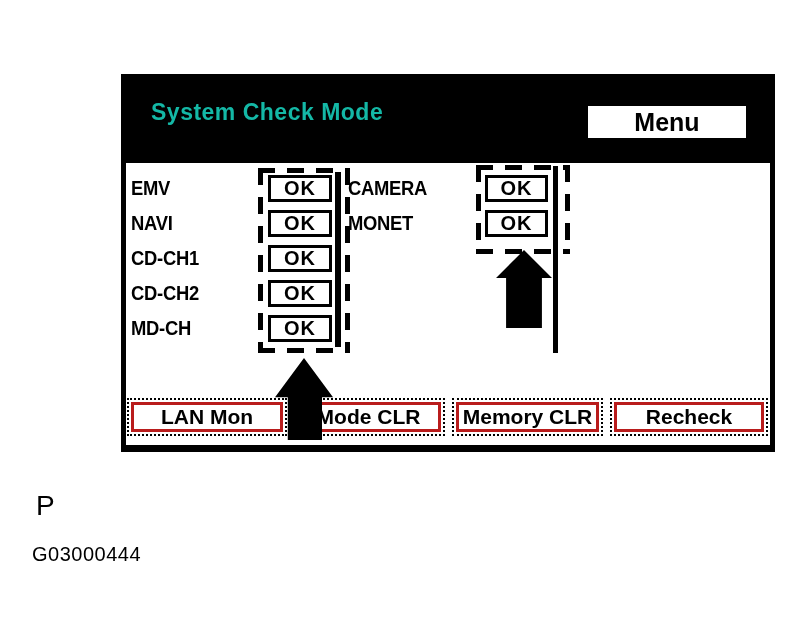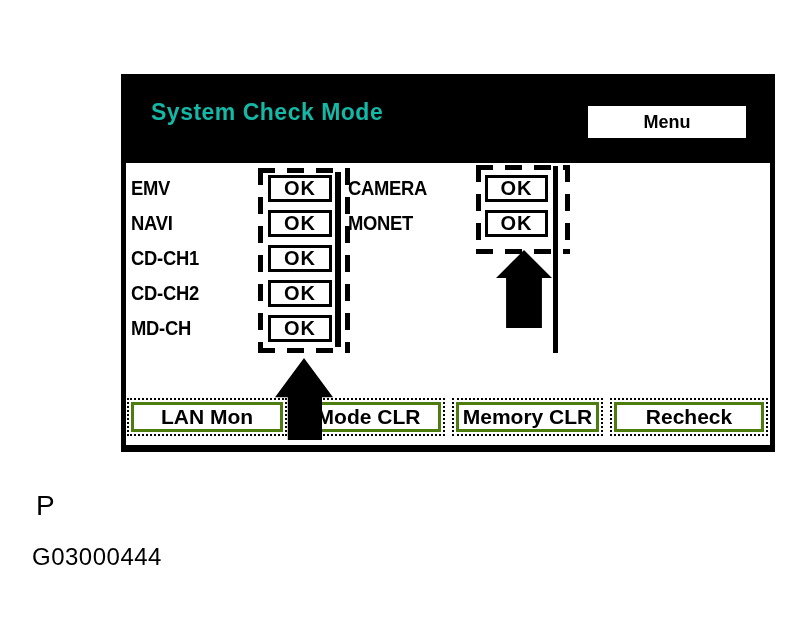--- a/index.html
+++ b/index.html
@@ -15,21 +15,21 @@
   }
   .screen-header {
     position:absolute; left:0; top:0; width:644px; height:84px; background:#000;
   }
   .screen-title {
     position:absolute; left:25px; top:20px; color:#14b8a6;
     font-size:23px; font-weight:bold; letter-spacing:0.5px; white-space:nowrap;
   }
   .menu-btn {
     position:absolute; left:462px; top:27px; width:158px; height:32px;
-    background:#fff; color:#000; font-size:18px; font-weight:bold;
+    background:#fff; color:#000; font-size:25px; font-weight:bold;
     text-align:center; line-height:32px; cursor:pointer;
   }
   
   .sys-label {
     position:absolute; height:27px; line-height:27px;
     font-size:20px; font-weight:bold; white-space:nowrap;
     transform:scaleX(0.92); transform-origin:left center; letter-spacing:-0.3px;
   }
   .ok-box {
     position:absolute; width:64px; height:27px; border:3px solid #000; background:#fff;
@@ -55,26 +55,26 @@
   .up-arrow.left {
     clip-path:polygon(50% 0,100% 48%,81% 48%,81% 100%,22% 100%,22% 48%,0 48%);
     z-index:6;
   }
   
   .bottom-btn {
     position:absolute; top:319px; height:38px; background:#fff;
     border:2px dotted #000; padding:2px; cursor:pointer;
   }
   .bottom-btn .inner {
-    width:100%; height:100%; border:3px solid #4d7c0f; background:#fff;
+    width:100%; height:100%; border:3px solid #b91c1c; background:#fff;
     text-align:center; font-size:21px; font-weight:bold; line-height:24px; white-space:nowrap;
   }
   
   .p-label { position:absolute; left:36px; top:490px; font-size:28px; }
-  .figure-id { position:absolute; left:32px; top:543px; font-size:24px; letter-spacing:0.5px;text-align:center; }
+  .figure-id { position:absolute; left:32px; top:543px; font-size:20px; letter-spacing:0.5px;text-align:center; }
 </style>
 </head>
 <body>
 
 <div class="page">
 
   <div class="screen">
 
     <div class="screen-header">
       <div class="screen-title">System Check Mode</div>

